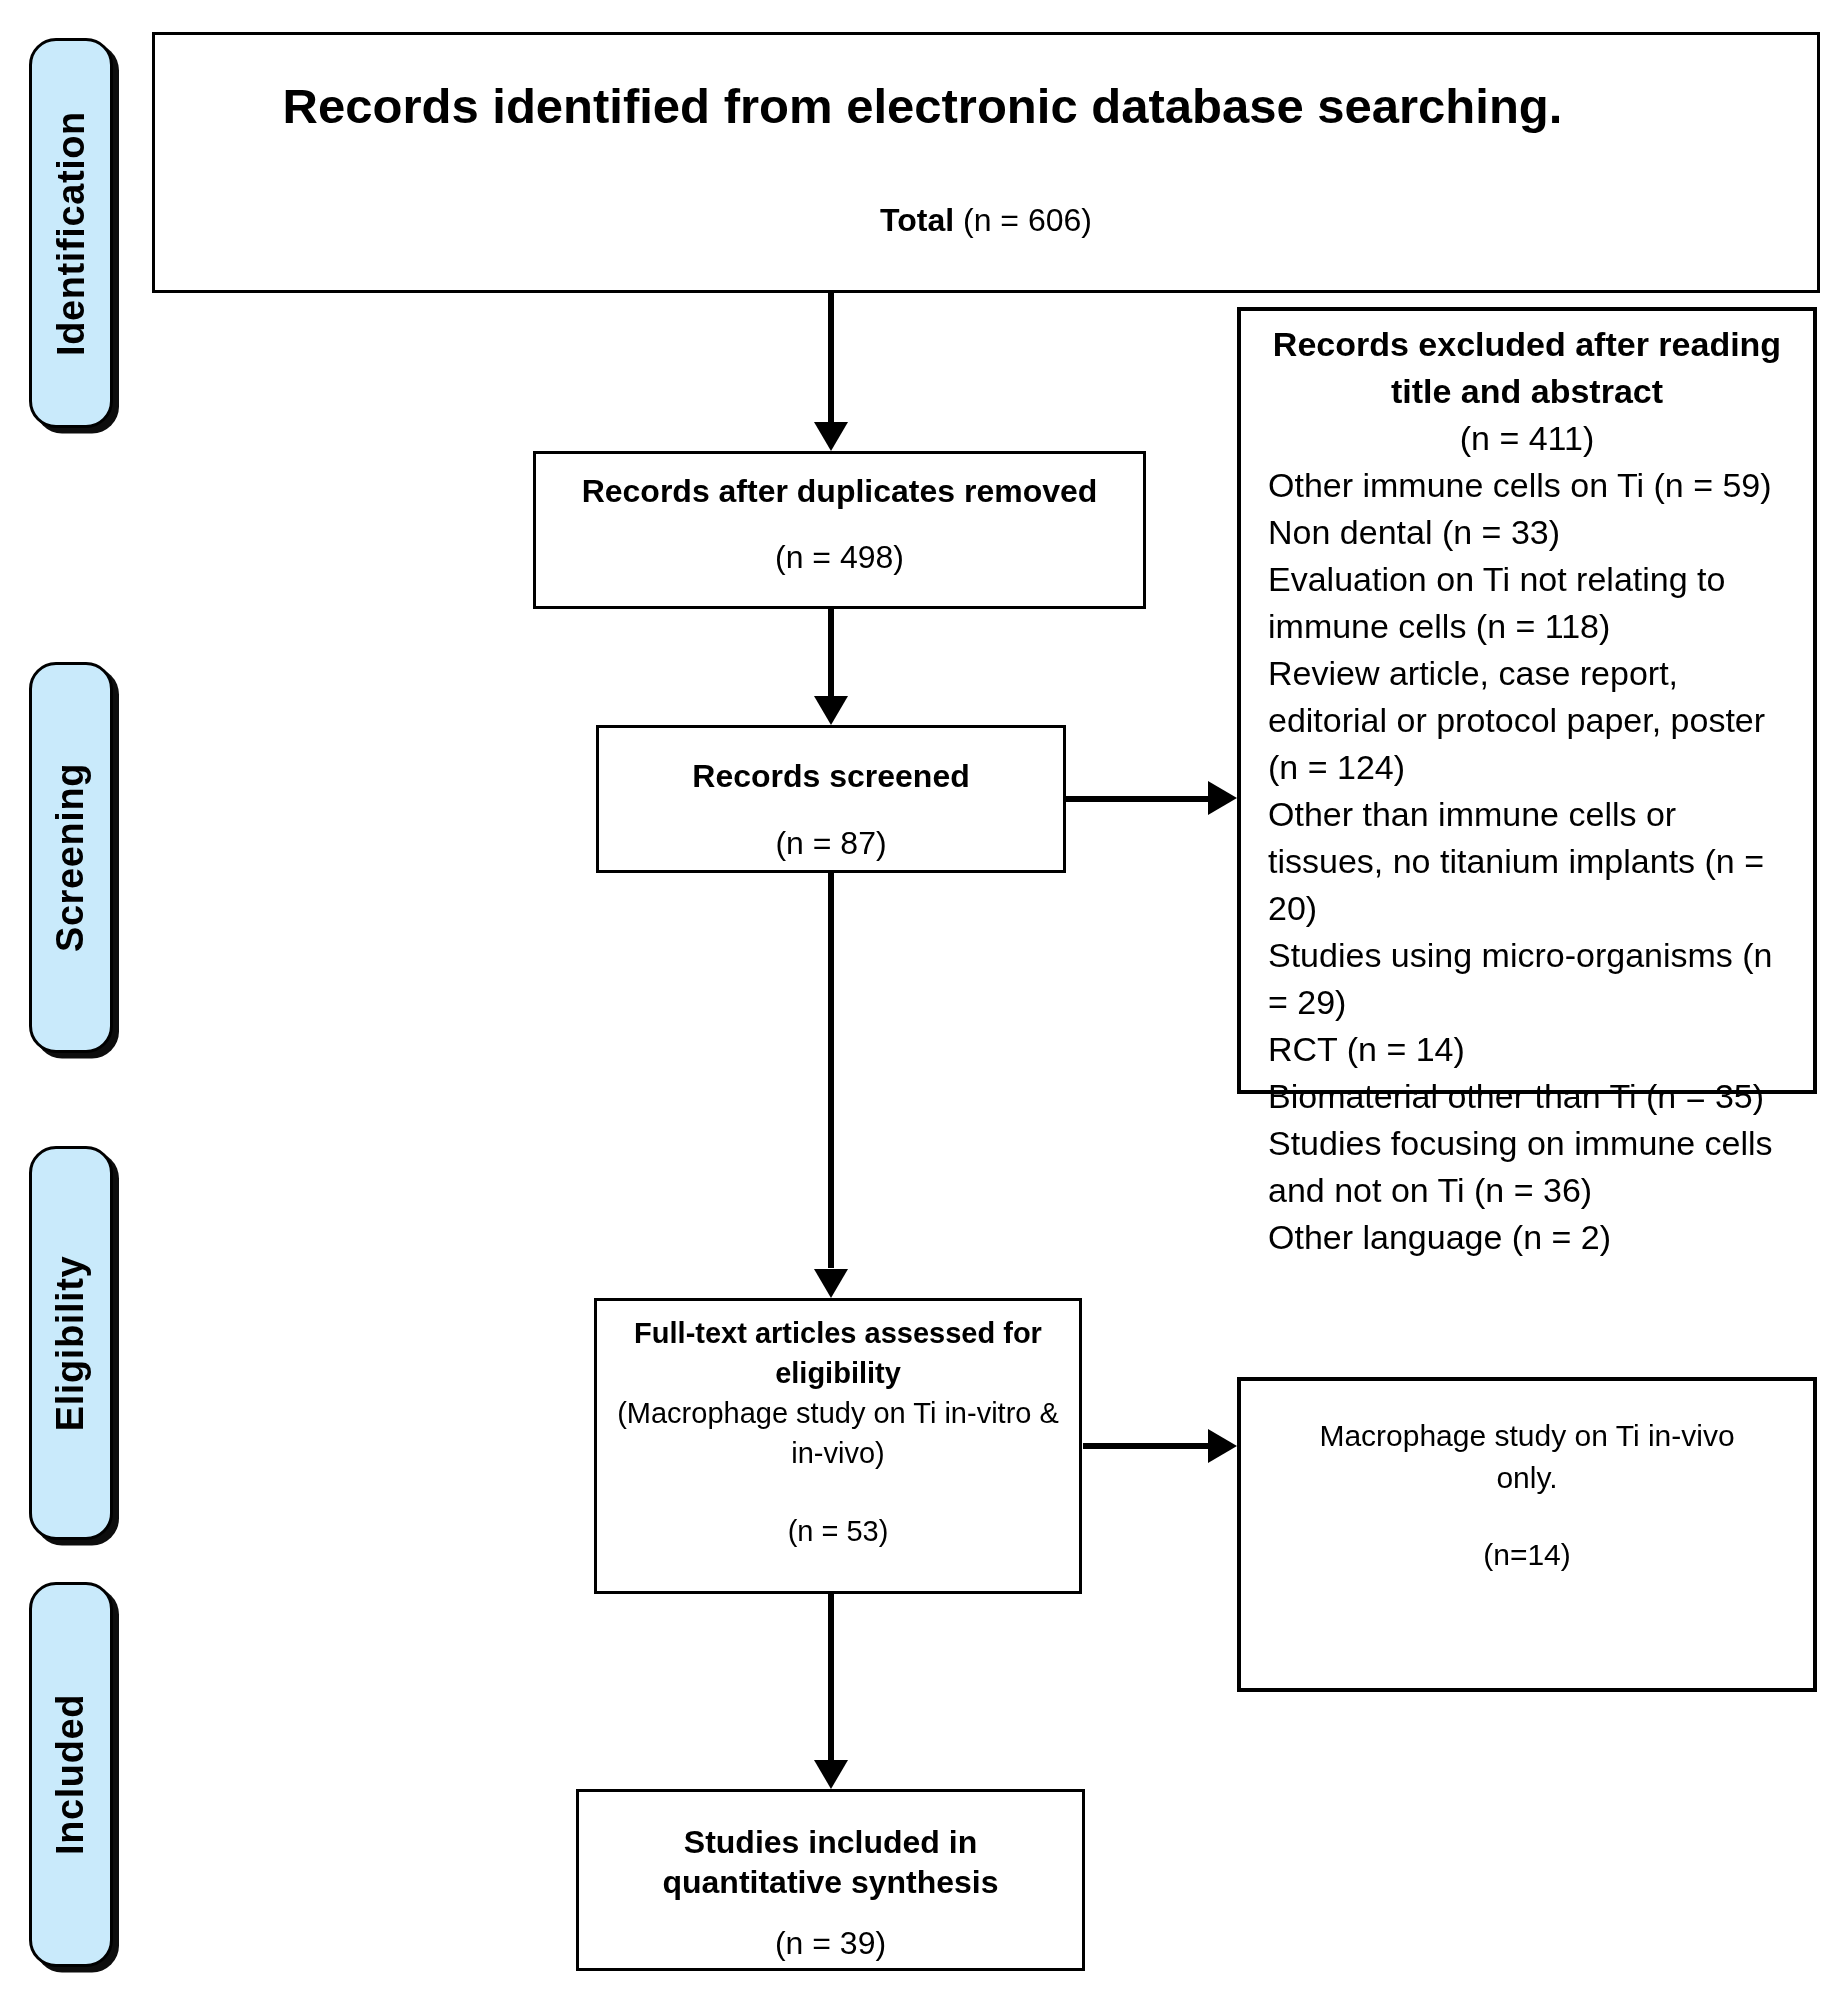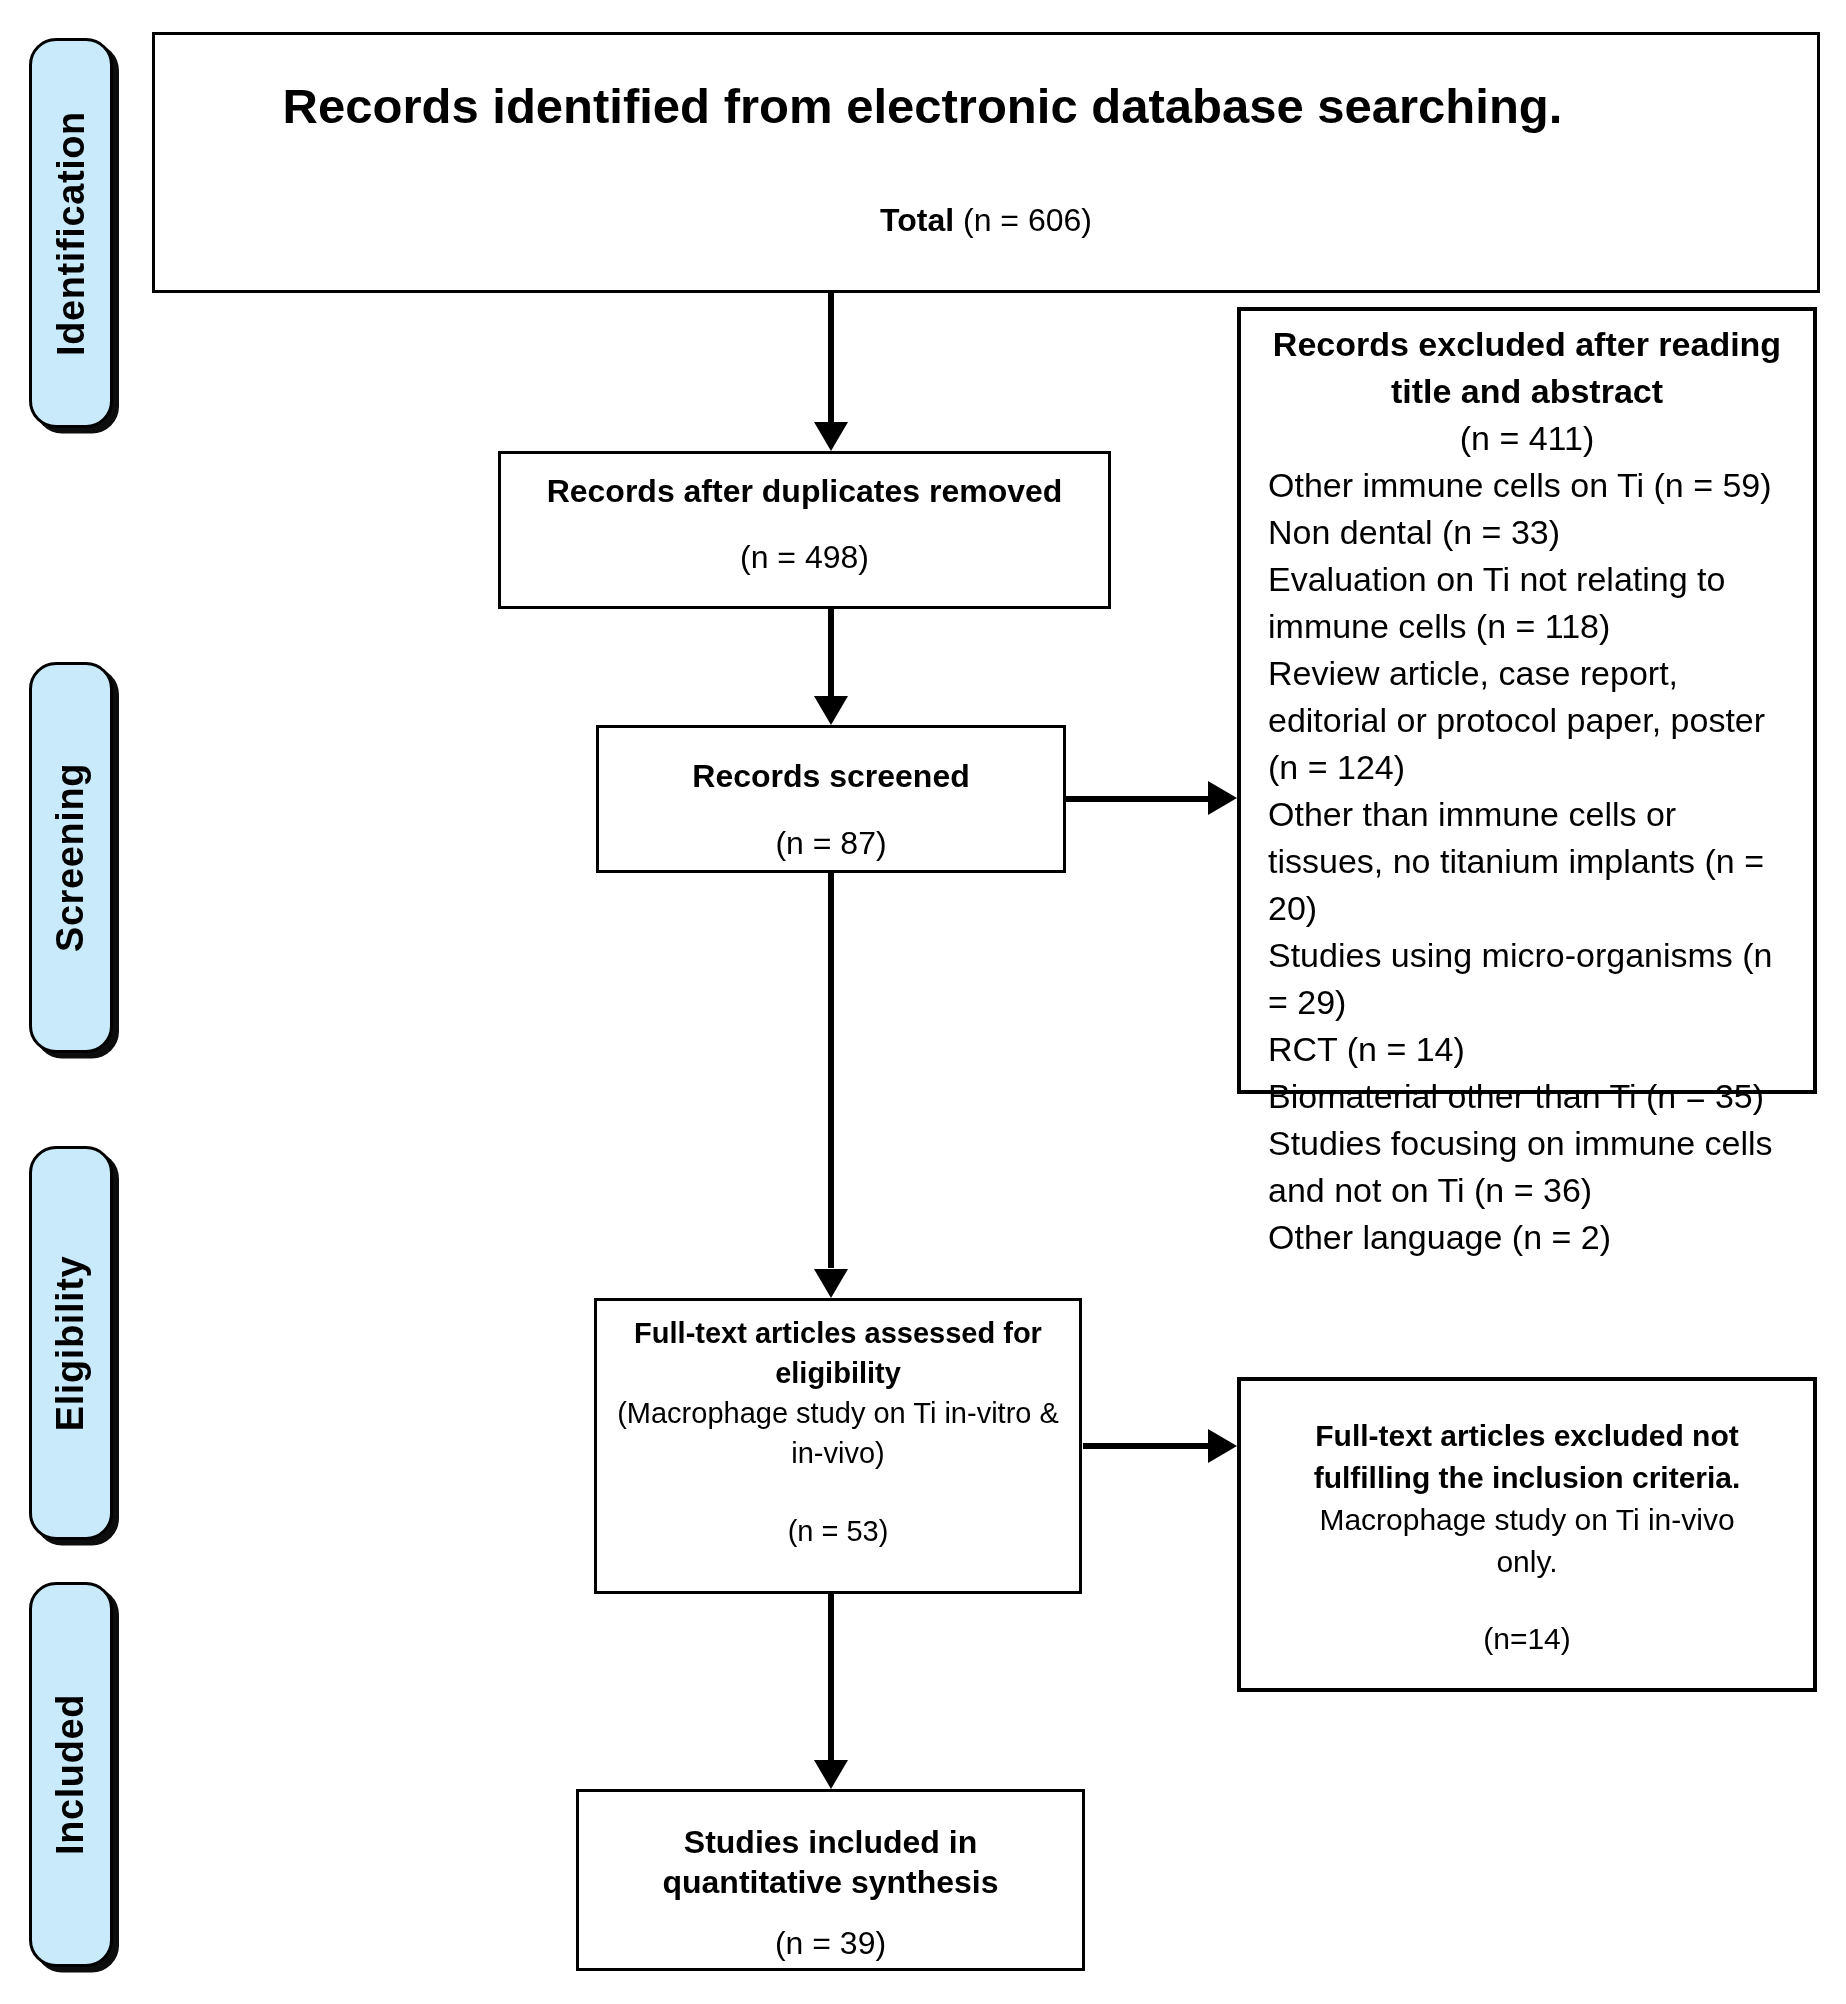--- a/index.html
+++ b/index.html
@@ -27,21 +27,21 @@
     position:absolute;background:#fff;border:3px solid #000;
     box-sizing:border-box;text-align:center;
   }
   .b-identified{left:152px;top:32px;width:1668px;height:261px;}
   .b-identified .title{
     margin-top:42px;padding-right:127px;
     font-size:49px;line-height:58px;font-weight:bold;
   }
   .b-identified .nline{margin-top:65px;font-size:32px;line-height:40px;}
 
-  .b-duplicates{left:498px;top:451px;width:613px;height:158px;}
+  .b-duplicates{left:533px;top:451px;width:613px;height:158px;}
   .b-duplicates .title{margin-top:18px;font-size:32px;line-height:39px;font-weight:bold;}
   .b-duplicates .nline{margin-top:27px;font-size:32px;line-height:39px;}
 
   .b-screened{left:596px;top:725px;width:470px;height:148px;}
   .b-screened .title{margin-top:29px;font-size:32px;line-height:39px;font-weight:bold;}
   .b-screened .nline{margin-top:28px;font-size:32px;line-height:39px;}
 
   .b-excluded1{
     left:1237px;top:307px;width:580px;height:787px;border-width:4.9px;
     padding:9.7px 27px 0 27px;font-size:34px;line-height:47px;
@@ -134,21 +134,20 @@
     </div>
   </div>
 
   <div class="fbox b-fulltext">
     <div class="title">Full-text articles assessed for eligibility</div>
     <div class="subtitle">(Macrophage study on Ti in-vitro &amp; in-vivo)</div>
     <div class="nline">(n = 53)</div>
   </div>
 
   <div class="fbox b-excluded2">
-    <div class="title">Full-text articles excluded not fulfilling the inclusion criteria.</div>
     <div class="subtitle">Macrophage study on Ti in-vivo only.</div>
     <div class="nline">(n=14)</div>
   </div>
 
   <div class="fbox b-included">
     <div class="title">Studies included in quantitative synthesis</div>
     <div class="nline">(n = 39)</div>
   </div>
 
   <div>

